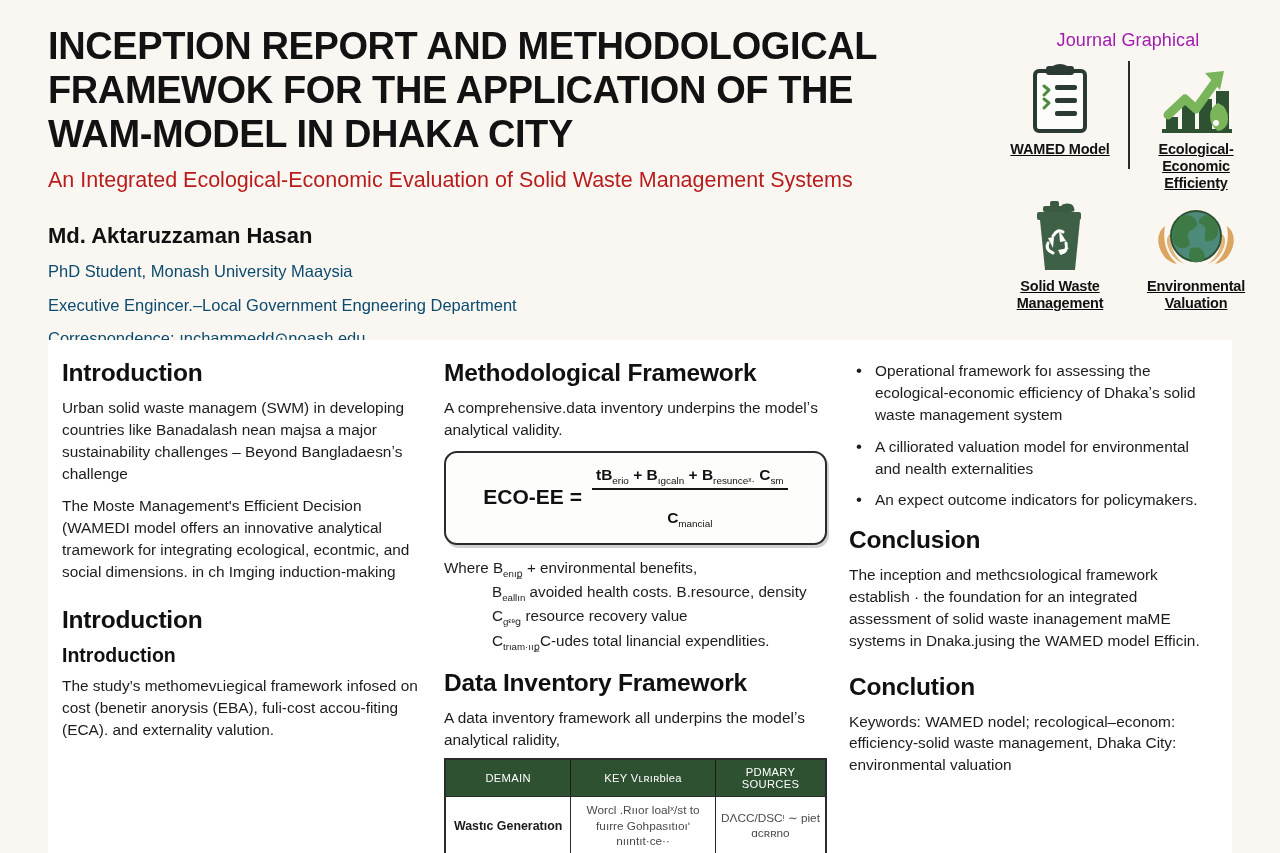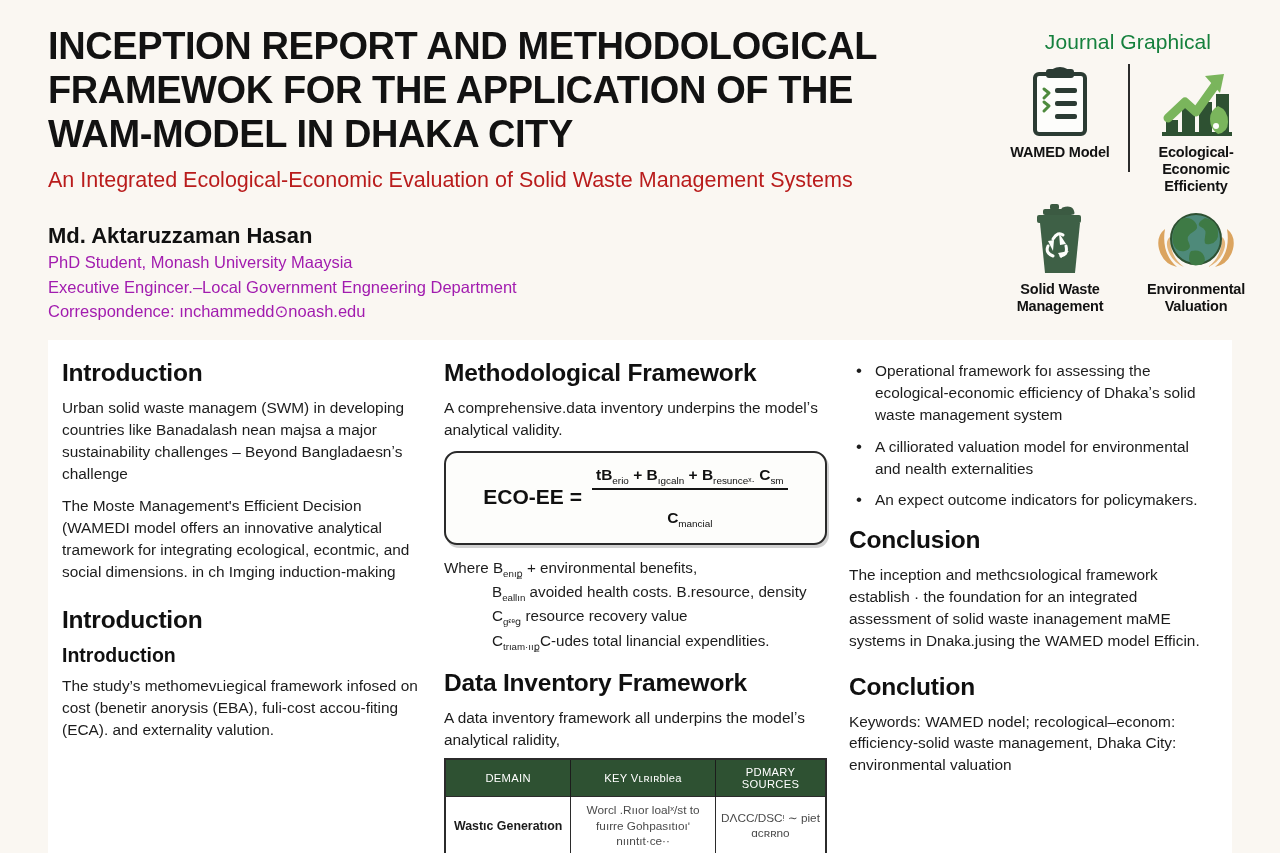--- a/index.html
+++ b/index.html
@@ -46,44 +46,45 @@
   }
   .author-block { margin-top: 27px; }
   .author-name {
     font-size: 22px;
     font-weight: 700;
     color: #111;
     line-height: 1.28;
   }
   .author-line {
     font-size: 16.5px;
-    color: #a21caf;
+    color: #0c4a6e;
     line-height: 1.42;
-    margin-top: 1px;
+    margin-top: 10px;
   }
 
   
   .graphical {
     position: absolute;
     right: 18px; top: 30px;
     width: 268px;
   }
   .graphical-title {
     text-align: center;
-    font-size: 21px;
-    color: #15803d;
+    font-size: 18px;
+    color: #a21caf;
     letter-spacing: 0.1px;
     margin-bottom: 6px;
   }
   .ga-grid {
     display: grid;
     grid-template-columns: 1fr 1fr;
     column-gap: 4px;
     row-gap: 2px;
     position: relative;
+    text-decoration: underline;
   }
   .ga-divider {
     position: absolute;
     left: 50%;
     top: 4px;
     width: 2px;
     height: 108px;
     background: #2b2b2b;
   }
   .ga-cell {

